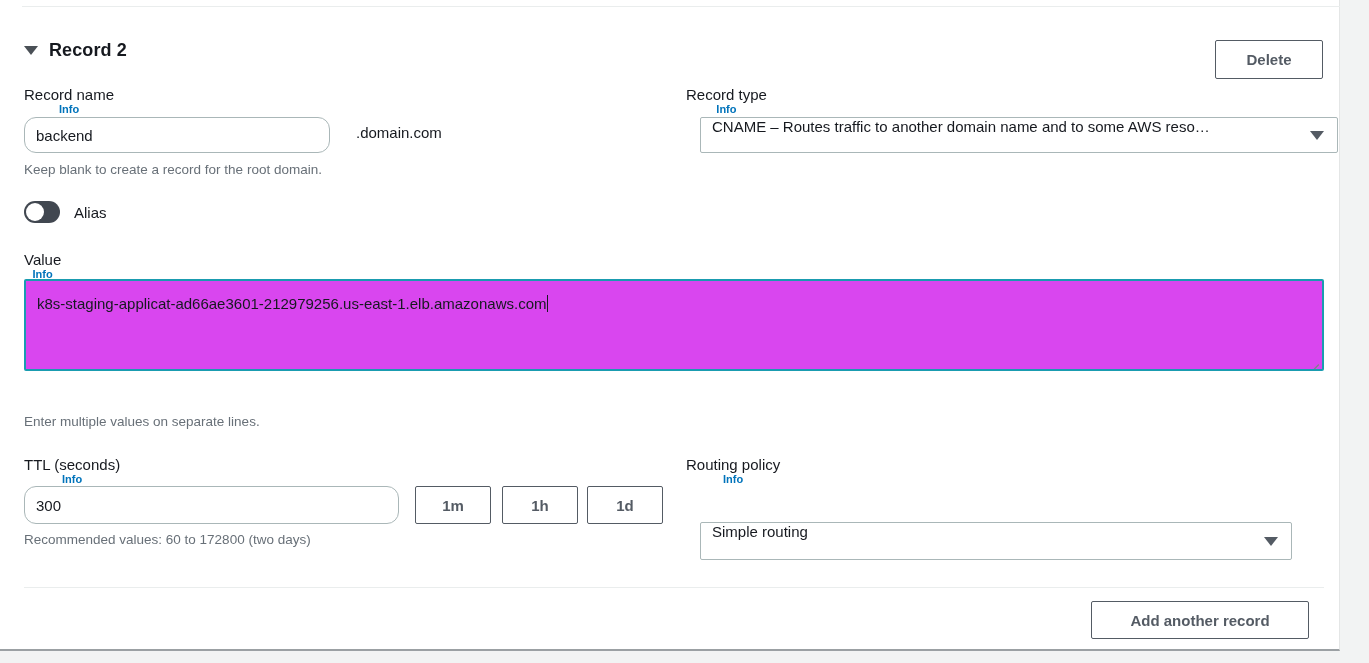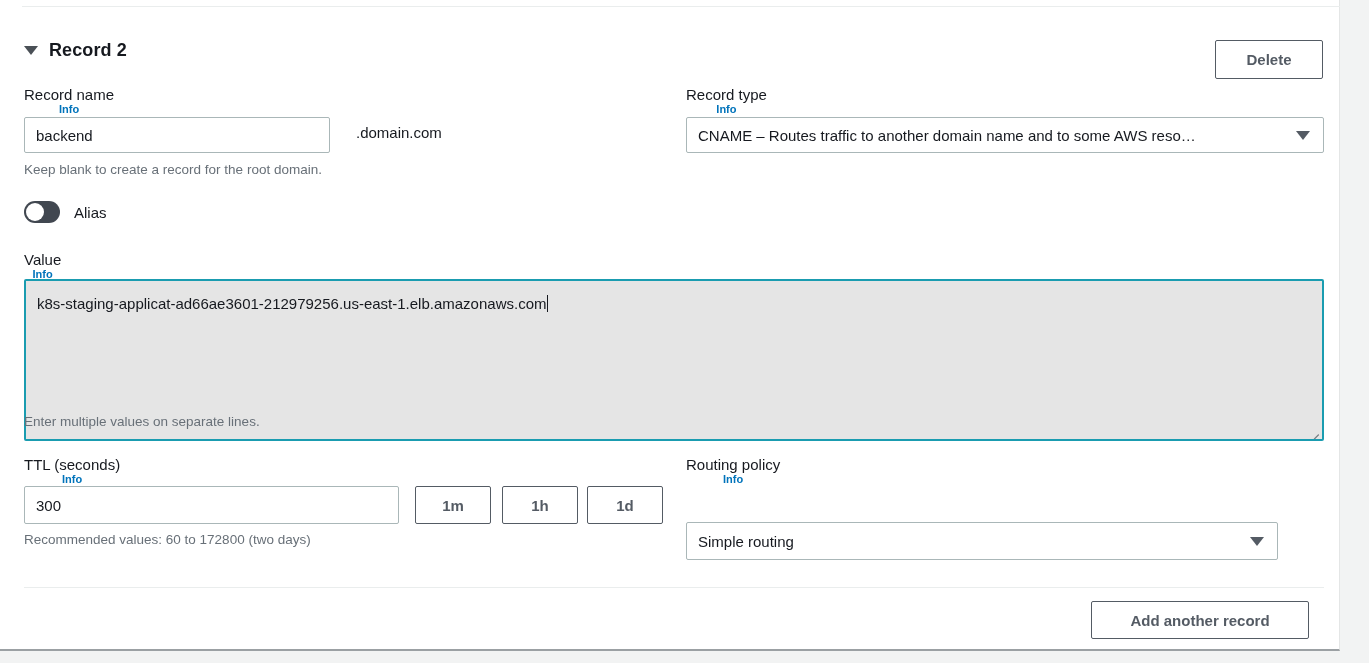--- a/index.html
+++ b/index.html
@@ -119,39 +119,39 @@
     font-size: 13.5px;
     color: #687078;
   }
 
   .text-input {
     font-family: "Liberation Sans", sans-serif;
     font-size: 15px;
     color: #16191f;
     background: #ffffff;
     border: 1px solid #aab7b8;
-    border-radius: 2px;
+    border-radius: 12px;
     padding: 0 11px;
     box-sizing: border-box;
     outline: none;
   }
   .suffix {
     font-size: 15px;
     color: #16191f;
   }
 
   .select {
     position: relative;
     background: #ffffff;
     border: 1px solid #aab7b8;
     border-radius: 2px;
     box-sizing: border-box;
     cursor: pointer;
     display: flex;
-    align-items: center;
+    margin-left: 14px;
   }
   .select-text {
     font-size: 15px;
     color: #16191f;
     white-space: nowrap;
     overflow: hidden;
     text-overflow: ellipsis;
     padding-left: 11px;
     padding-right: 34px;
     width: 100%;
@@ -199,22 +199,22 @@
     font-size: 15px;
     color: #16191f;
   }
 
   
   .value-box {
     position: absolute;
     left: 24px;
     top: 279px;
     width: 1300px;
-    height: 162px;
-    background: #e5e5e5;
+    height: 92px;
+    background: #d946ef;
     border: 2px solid #1a9cb0;
     border-radius: 2px;
     box-sizing: border-box;
     overflow: hidden;
   }
   .value-text {
     font-family: "Liberation Sans", sans-serif;
     font-size: 15px;
     color: #16191f;
     padding: 14px 11px 0 11px;

